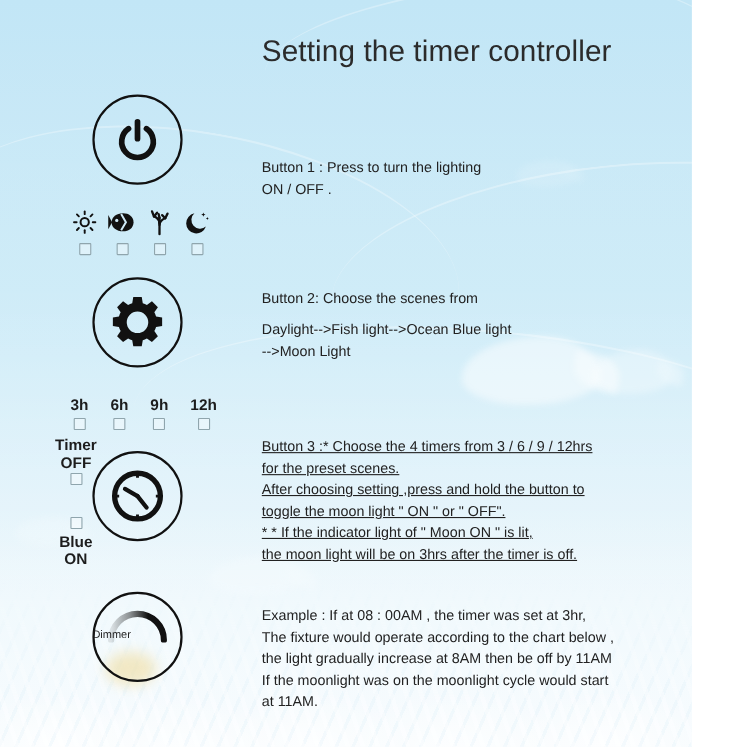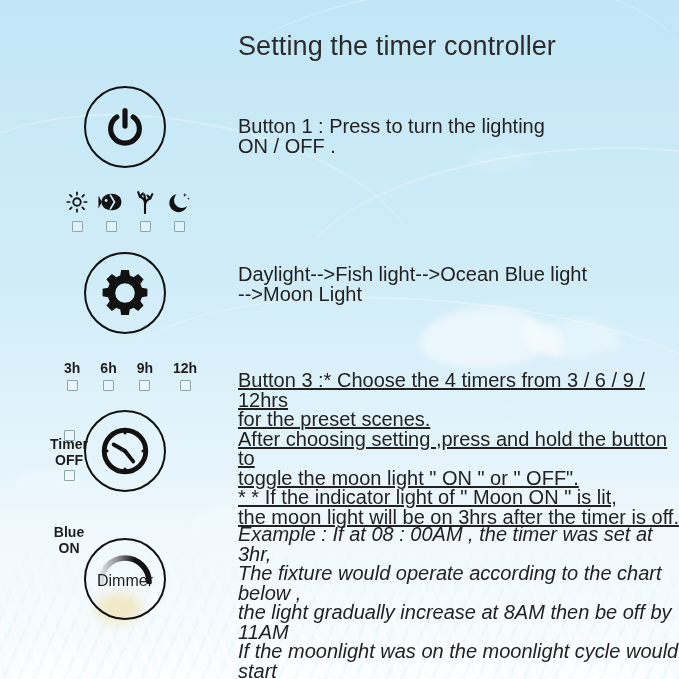--- a/index.html
+++ b/index.html
@@ -2,21 +2,21 @@
 <html><head>
 <meta charset="utf-8">
 <style>
   html, body {
     margin: 0;
     padding: 0;
     background: #ffffff;
   }
   #page {
     position: relative;
-    width: 679px;
+    width: 629px;
     height: 679px;
     overflow: hidden;
     font-family: "Liberation Sans", sans-serif;
     color: #222222;
     
     background:
       linear-gradient(to bottom,
         rgba(255,255,255,0.00) 0%,
         rgba(255,255,255,0.05) 40%,
         rgba(255,255,255,0.38) 72%,
@@ -185,21 +185,20 @@
   .hour-row .chk { margin-top: 4px; }
 
   .side-lbl {
     position: absolute;
     font-size: 14px;
     font-weight: 700;
     color: #1d1d1d;
     text-align: center;
     line-height: 16px;
     width: 62px;
-    margin-top: 40px;
   }
   .lbl-timer-off { left: 38px; top: 396px; }
   .lbl-moon-on   { left: 38px; top: 484px; }
 
   .side-chk {
     position: absolute;
     width: 11px;
     height: 11px;
     box-sizing: border-box;
     border: 1px solid #8fa5ad;
@@ -207,39 +206,40 @@
     border-radius: 1px;
   }
   .chk-timer-off { left: 64px; top: 430px; }
   .chk-moon-on   { left: 64px; top: 470px; }
 
   .dimmer-text {
     position: absolute;
     left: 84px;
     top: 572px;
     width: 82px;
-    text-align: center;
-    font-size: 16px;
+    text-align: left;
+    font-size: 10px;
     color: #1d1d1d;
   }
 
   
   .txt {
     position: absolute;
     left: 238px;
-    font-size: 20px;
+    font-size: 13px;
     line-height: 19.5px;
     color: #222222;
     white-space: pre-line;
+    margin-top: 25px;
   }
   .b1  { top: 117px; }
   .b2a { top: 236px; }
   .b2b { top: 265px; }
   .b3  { top: 371px; text-decoration: underline; }
-  .ex  { top: 525px; font-style: italic; }
+  .ex  { top: 525px; }
 </style>
 </head>
 <body>
 
 <div id="page">
 
   <div class="bg-layer">
     <div class="ripple r1"></div>
     <div class="ripple r2"></div>
     <div class="ripple r3"></div>
@@ -343,20 +343,21 @@
         <path fill="#111" fill-rule="evenodd" d="
           M20.3 2 h7.4 l0.9 5.3 a17 17 0 0 1 3.6 1.5 l4.4 -3.1 l5.2 5.2 l-3.1 4.4 a17 17 0 0 1 1.5 3.6 l5.3 0.9 v7.4
           l-5.3 0.9 a17 17 0 0 1 -1.5 3.6 l3.1 4.4 l-5.2 5.2 l-4.4 -3.1 a17 17 0 0 1 -3.6 1.5 l-0.9 5.3 h-7.4
           l-0.9 -5.3 a17 17 0 0 1 -3.6 -1.5 l-4.4 3.1 l-5.2 -5.2 l3.1 -4.4 a17 17 0 0 1 -1.5 -3.6 l-5.3 -0.9 v-7.4
           l5.3 -0.9 a17 17 0 0 1 1.5 -3.6 l-3.1 -4.4 l5.2 -5.2 l4.4 3.1 a17 17 0 0 1 3.6 -1.5 Z
           M24 14.6 a9.4 9.4 0 1 0 0 18.8 a9.4 9.4 0 0 0 0 -18.8 Z"></path>
       </svg>
     </div>
   </div>
 
+  <div class="txt b2a">Button 2: Choose the scenes from</div>
   <div class="txt b2b">Daylight--&gt;Fish light--&gt;Ocean Blue light
 --&gt;Moon Light</div>
 
   <div class="hour-row">
     <div class="hour-cell">
       <div class="hour-lbl">3h</div>
       <div class="chk"></div>
     </div>
     <div class="hour-cell">
       <div class="hour-lbl">6h</div>

